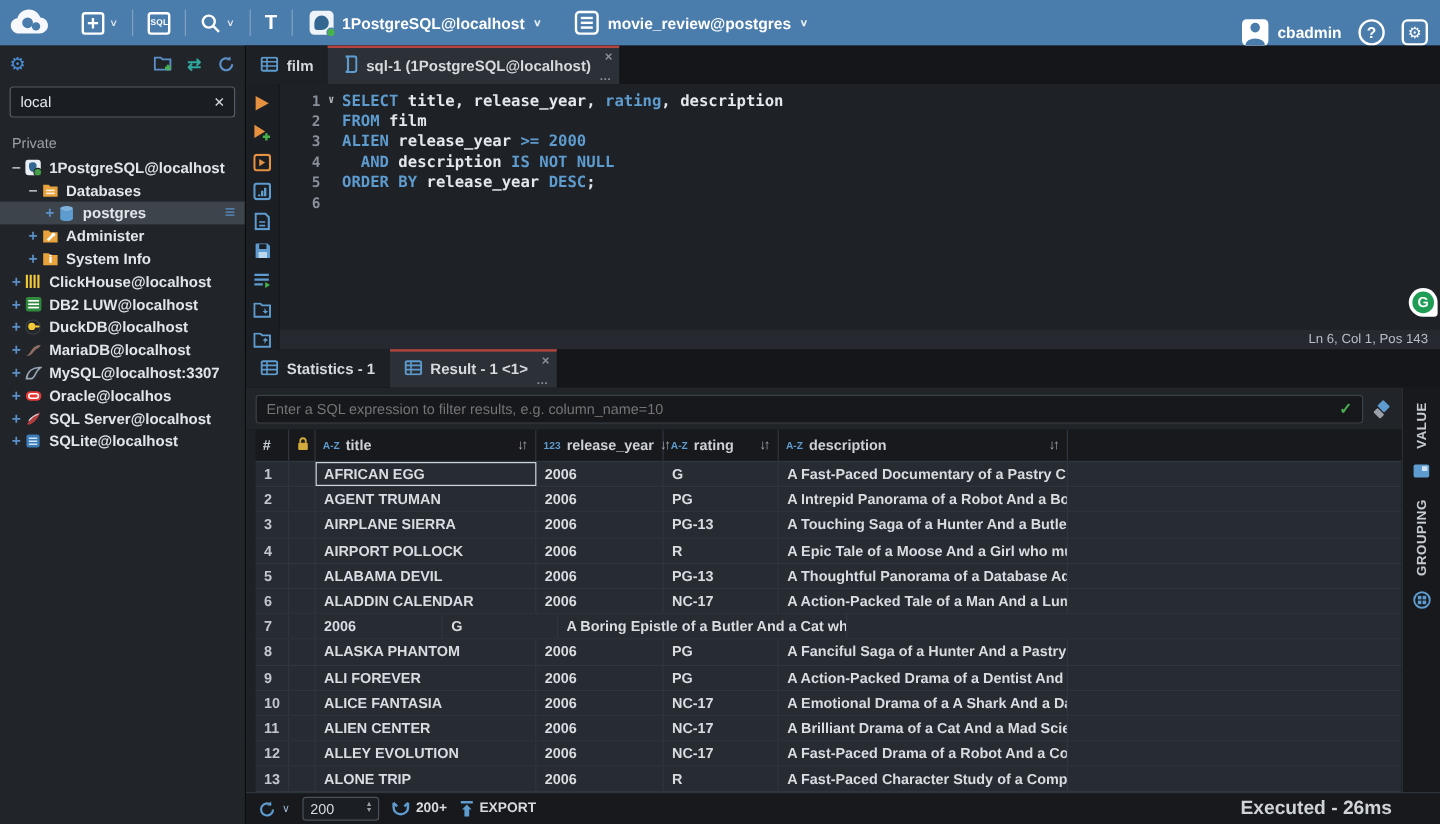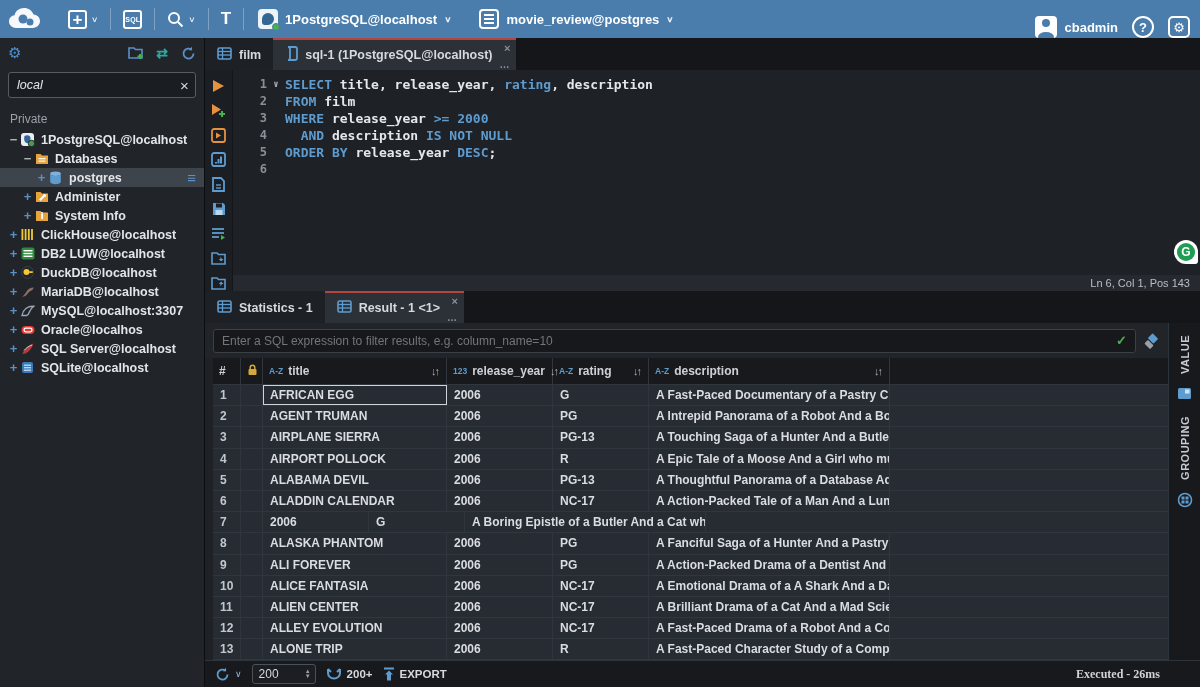--- a/index.html
+++ b/index.html
@@ -37,21 +37,21 @@
 
   
   .sidebar { width:205px; flex:0 0 205px; background:#21252a; border-right:1px solid #0c0d0f; display:flex; flex-direction:column; }
   .sb-tools { height:30px; display:flex; align-items:center; padding:0 8px; gap:10px; }
   .sb-tools .grow { flex:1; }
   .sb-gear { color:#4a90d9; font-size:15px; cursor:pointer; }
   .sb-ic { width:16px; height:16px; cursor:pointer; display:flex; align-items:center; justify-content:center; }
   .sb-sync { color:#2fa8a0; font-size:14px; font-weight:700; }
   .searchbox { margin:4px 8px 8px 8px; height:26px; background:#1a1d21; border:1px solid #565c64; border-radius:3px;
                display:flex; align-items:center; padding:0 8px; }
-  .searchbox input { flex:1; background:transparent; border:none; outline:none; color:#e6e9ed; font-size:12.5px; font-family:"Liberation Sans",sans-serif;font-style:italic; }
+  .searchbox input { flex:1; background:transparent; border:none; outline:none; color:#e6e9ed; font-size:12.5px; font-family:"Liberation Sans",sans-serif; }
   .searchbox .x { color:#d6d9dd; font-size:15px; cursor:pointer; line-height:1; }
   .sb-section { color:#9aa0a8; font-size:12px; padding:6px 10px 4px 10px; }
   .tree { flex:1; overflow:hidden; }
   .tree-row { height:19px; display:flex; align-items:center; font-size:12.5px; font-weight:700; color:#e2e5e9; cursor:pointer; position:relative; }
   .tree-row.sel { background:#3d444c; }
   .exp { width:15px; text-align:center; font-size:13px; font-weight:700; flex:0 0 15px; }
   .exp.plus { color:#5b8fc7; } .exp.minus { color:#aeb4bb; }
   .ticon { width:16px; height:14px; flex:0 0 16px; display:flex; align-items:center; margin-right:4px; }
   .tree-menu { position:absolute; right:8px; color:#5b8fc7; font-size:15px; }
 
@@ -109,21 +109,21 @@
   .vlabel { writing-mode:vertical-rl; transform:rotate(180deg); color:#c7ccd3; font-size:11px; font-weight:700; letter-spacing:.5px; cursor:pointer; }
 
   
   .bottombar { height:27px; flex:0 0 27px; background:#17191d; border-top:1px solid #2e343b;
                display:flex; align-items:center; padding:0 10px; gap:10px; color:#d6d9dd; }
   .bb-group { display:flex; align-items:center; gap:5px; cursor:pointer; }
   .bb-label { font-size:11.5px; font-weight:700; }
   .spinner { width:64px; height:20px; background:#1b1e23; border:1px solid #4a5158; border-radius:3px; display:flex; align-items:center; }
   .spinner input { width:40px; background:transparent; border:none; outline:none; color:#d6d9dd; font-size:12px; padding-left:6px; font-family:"Liberation Sans",sans-serif; }
   .spin-arrows { margin-left:auto; display:flex; flex-direction:column; line-height:5px; padding-right:4px; color:#9aa0a8; font-size:6px; cursor:pointer; }
-  .bb-status { margin-left:auto; font-size:12px; font-weight:700; color:#cfd3d8; padding-right:30px;font-family:Liberation Serif, serif; }
+  .bb-status { margin-left:auto; font-size:16px; font-weight:700; color:#cfd3d8; padding-right:30px; }
   .chev2 { color:#9fb9d4; font-size:9px; }
 </style>
 </head>
 <body>
 
 <div class="app">
 
   <div class="topbar">
     <div class="tb-left">
       <div class="logo">
@@ -447,21 +447,21 @@
                 <span class="lc"><span class="kw">SELECT</span><span class="pl"> title, release_year, </span><span class="kw">rating</span><span class="pl">, description</span></span>
               </div>
               <div class="code-line">
                 <span class="ln">2</span>
                 <span class="fold"></span>
                 <span class="lc"><span class="kw">FROM</span><span class="pl"> film</span></span>
               </div>
               <div class="code-line">
                 <span class="ln">3</span>
                 <span class="fold"></span>
-                <span class="lc"><span class="kw">WHERE</span><span class="pl"> release_year </span><span class="kw">&gt;= 2000</span></span>
+                <span class="lc"><span class="kw">ALIEN</span><span class="pl"> release_year </span><span class="kw">&gt;= 2000</span></span>
               </div>
               <div class="code-line">
                 <span class="ln">4</span>
                 <span class="fold"></span>
                 <span class="lc"><span class="pl">  </span><span class="kw">AND</span><span class="pl"> description </span><span class="kw">IS NOT NULL</span></span>
               </div>
               <div class="code-line">
                 <span class="ln">5</span>
                 <span class="fold"></span>
                 <span class="lc"><span class="kw">ORDER BY</span><span class="pl"> release_year </span><span class="kw">DESC</span><span class="pl">;</span></span>

